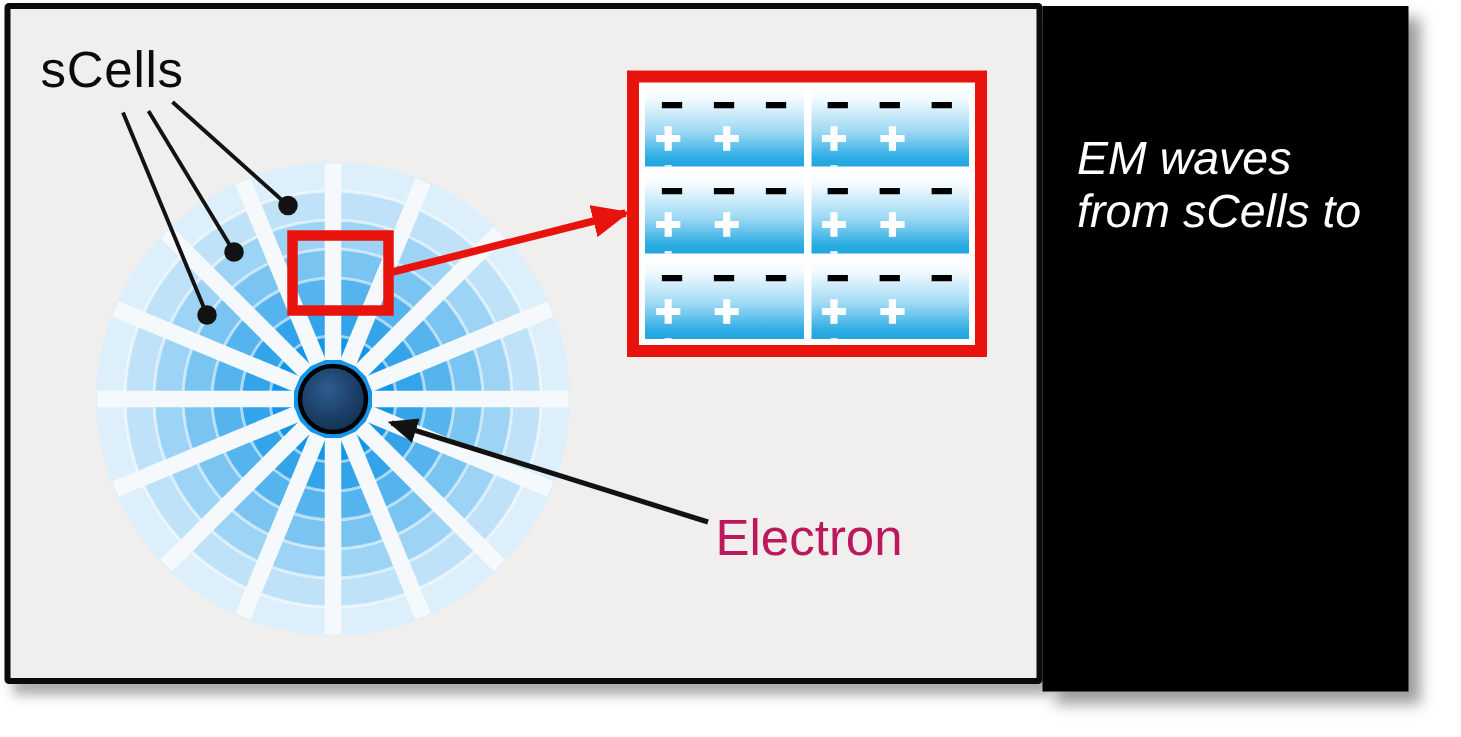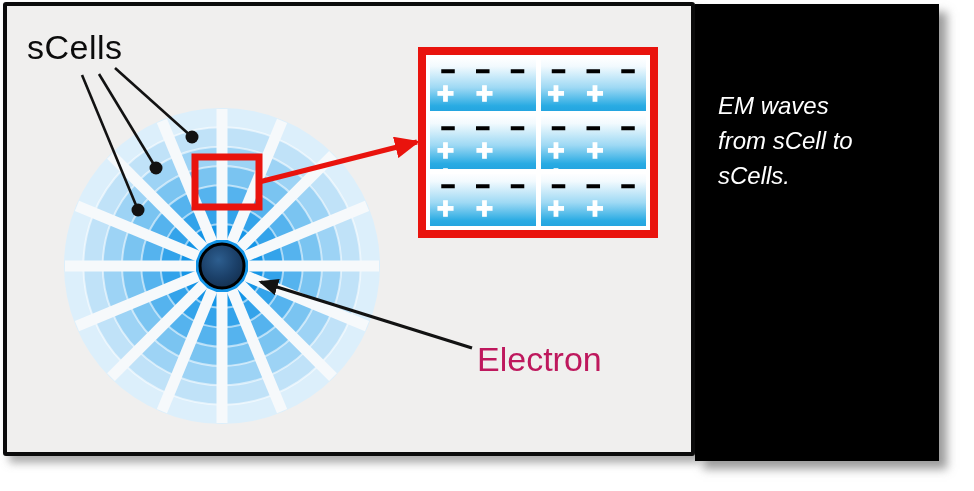--- a/index.html
+++ b/index.html
@@ -40,21 +40,21 @@
   }
 
   
   .black-panel{
     position:absolute;left:695px;top:4px;width:244px;height:457px;box-sizing:border-box;
     background:var(--note-bg,#000);
     box-shadow:8px 8px 9px rgba(90,90,90,.6);
     padding:84px 10px 0 23px;
   }
   .note-line{
-    color:var(--note-text,#fff);font-style:italic;font-size:24px;line-height:35px;
+    color:var(--note-text,#fff);font-style:italic;font-size:31px;line-height:35px;
     white-space:pre;
   }
 
   
   .red-stroke{stroke:var(--accent-red,#e9130d);}
   .red-fill{fill:var(--accent-red,#e9130d);}
   .black-fill{fill:#121212;}
   .leader{stroke:#121212;stroke-width:2.6;}
   .leader-dot{fill:#121212;}
 </style>
@@ -156,17 +156,16 @@
       </div>
       <div class="cell">
         <span class="minus-row">− − −</span>
         <span class="plus-row">+ + +</span>
       </div>
     </div>
   </div>
 
   <div class="black-panel">
     <div class="note-line">EM waves</div>
-    <div class="note-line">from sCell to</div>
-    <div class="note-line">sCells.</div>
+    <div class="note-line">from sCells to</div>
   </div>
 
 </div>
 
 </body></html>

